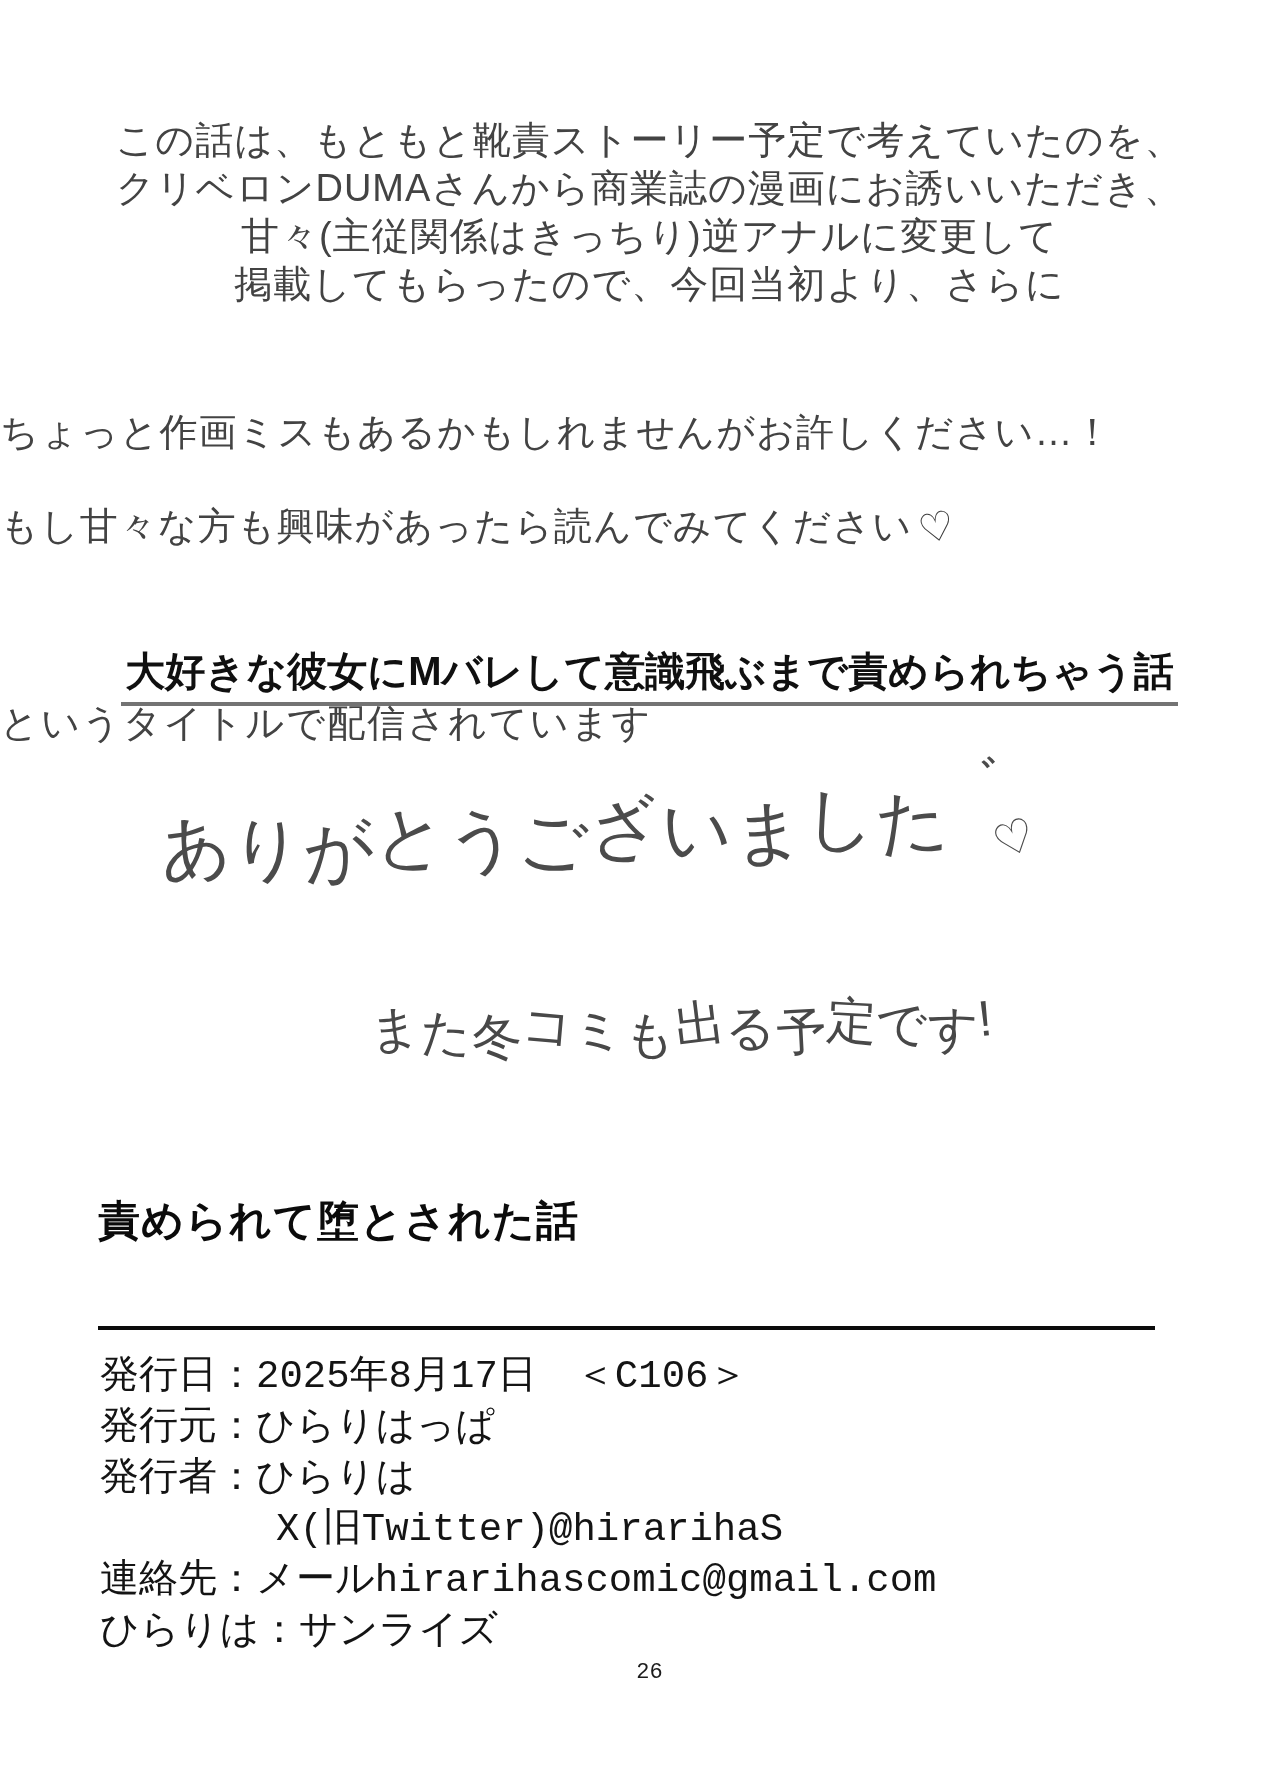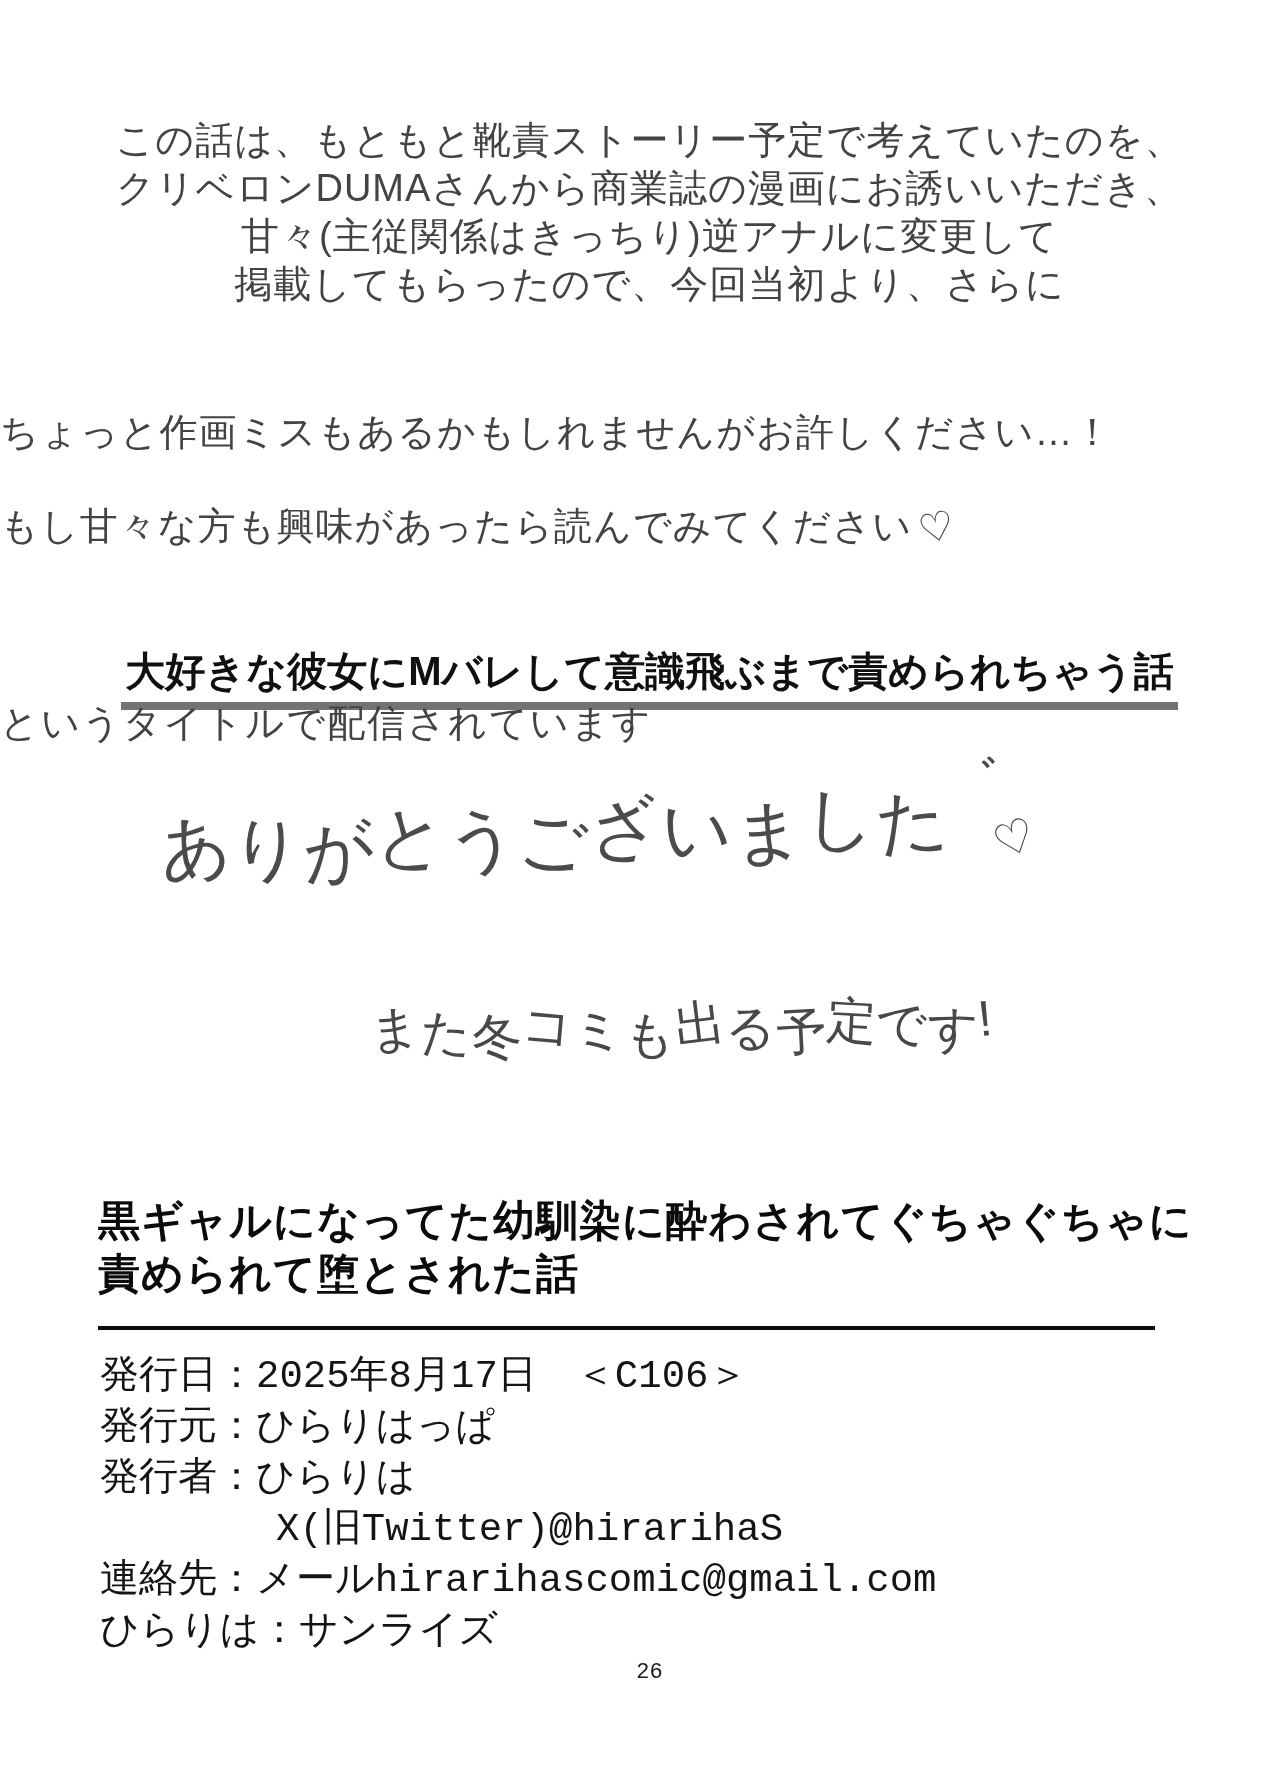--- a/index.html
+++ b/index.html
@@ -25,21 +25,21 @@
   .invite-heart{
     display:inline-block;font-size:40px;margin-left:6px;
     transform:rotate(-12deg) translateY(2px);color:#3c3c3c;
   }
   .platforms{top:599px;font-size:37px;}
   .dl-title{position:absolute;top:644px;left:0;right:0;text-align:center;}
   .dl-title .dl-title-text{
     display:inline-block;
     font-size:40px;font-weight:bold;color:#101010;
     letter-spacing:0px;
-    border-bottom:8px solid #737373;padding:0 4px 3px 4px;
+    border-bottom:4px solid #737373;padding:0 4px 3px 4px;
   }
   .suffix{top:698px;letter-spacing:2px;}
   .hand1{
     position:absolute;top:788px;left:0;right:88px;height:180px;
     text-align:center;font-size:70px;color:#4b4b4b;
     transform:rotate(-2.5deg);
     white-space:nowrap;
   }
   .thanks-marks{
     display:inline-block;font-size:58px;color:#4b4b4b;
@@ -107,21 +107,20 @@
 
   <div class="hand1">
     <span class="jitter"><span style="transform: rotate(-5deg) translateY(-5px);">あ</span><span style="transform: rotate(4deg) translateY(0px);">り</span><span style="transform: rotate(-3deg) translateY(5px);">が</span><span style="transform: rotate(6deg) translateY(-5px);">と</span><span style="transform: rotate(-4deg) translateY(0px);">う</span><span style="transform: rotate(3deg) translateY(5px);">ご</span><span style="transform: rotate(-6deg) translateY(-5px);">ざ</span><span style="transform: rotate(5deg) translateY(0px);">い</span><span style="transform: rotate(-2deg) translateY(5px);">ま</span><span style="transform: rotate(4deg) translateY(-5px);">し</span><span style="transform: rotate(-4deg) translateY(0px);">た</span></span><span class="thanks-marks">゛</span><span class="thanks-heart">♡</span>
   </div>
 
   <div class="hand2">
     <span class="jitter"><span style="transform: rotate(-5deg) translateY(-5px);">ま</span><span style="transform: rotate(4deg) translateY(0px);">た</span><span style="transform: rotate(-3deg) translateY(5px);">冬</span><span style="transform: rotate(6deg) translateY(-5px);">コ</span><span style="transform: rotate(-4deg) translateY(0px);">ミ</span><span style="transform: rotate(3deg) translateY(5px);">も</span><span style="transform: rotate(-6deg) translateY(-5px);">出</span><span style="transform: rotate(5deg) translateY(0px);">る</span><span style="transform: rotate(-2deg) translateY(5px);">予</span><span style="transform: rotate(4deg) translateY(-5px);">定</span><span style="transform: rotate(-4deg) translateY(0px);">で</span><span style="transform: rotate(3deg) translateY(5px);">す</span><span style="transform: rotate(-5deg) translateY(-5px);">!</span></span>
   </div>
 
   <div class="book-title">
-    <div>黒ギャルになってた幼馴染に酔わされてぐちゃぐちゃに</div>
     <div>責められて堕とされた話</div>
   </div>
 
   <div class="rule"></div>
 
   <div class="colophon">
     <div class="row">
       <span class="lbl">発行日：</span><span class="val">2025年8月17日　＜C106＞</span>
     </div>
     <div class="row">

